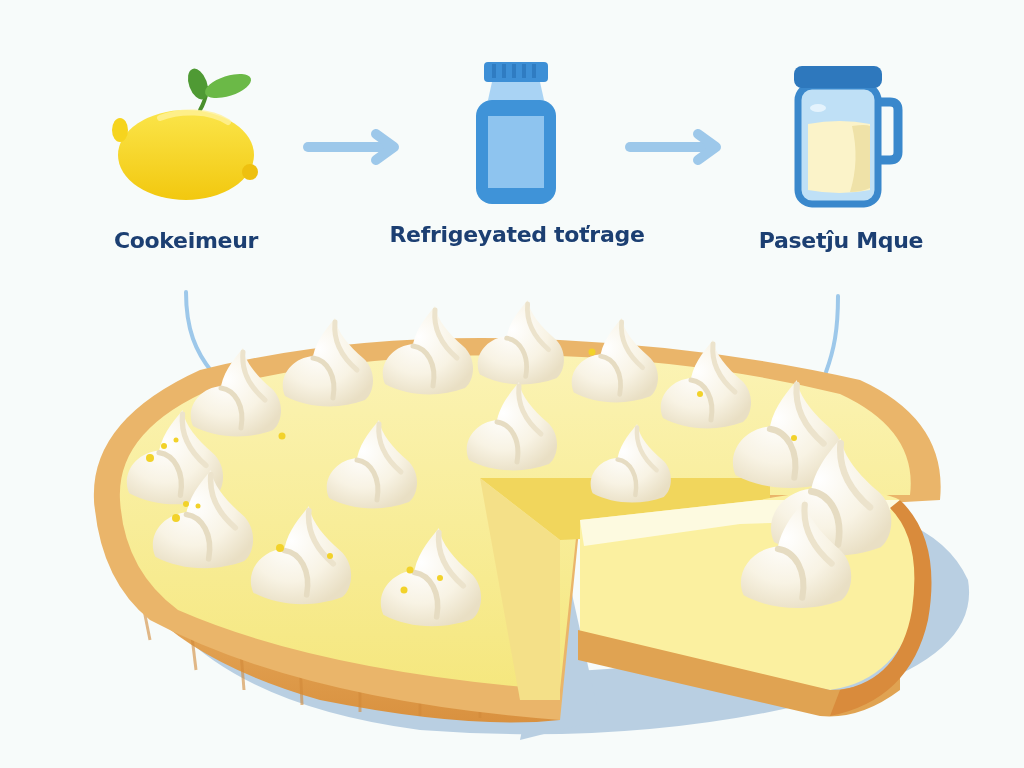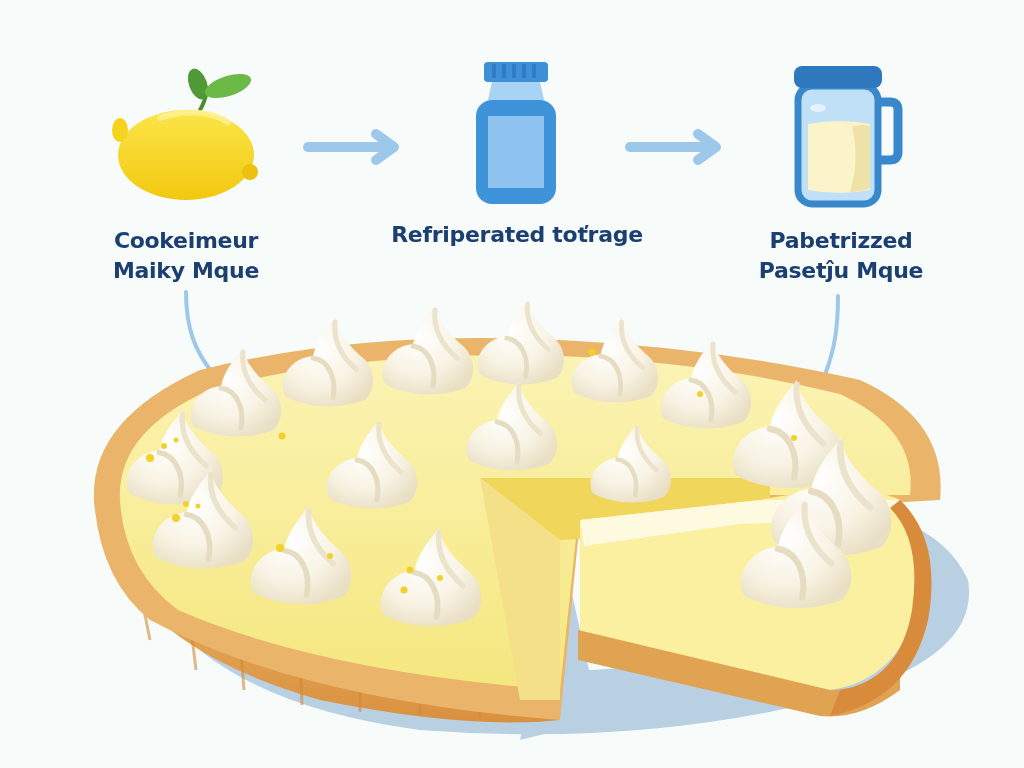--- a/index.html
+++ b/index.html
@@ -146,22 +146,20 @@
           <circle cx="440" cy="578" r="3"></circle>
         <circle cx="592" cy="352" r="3.5"></circle>
           <circle cx="700" cy="394" r="3"></circle>
           <circle cx="794" cy="438" r="3"></circle>
       </g>
     </g>
   </svg>
 
   <div class="label" style="left:86px; top:226px; width:200px;">
     <span>Cookeimeur</span>
-    <span>Maiky Mque</span>
   </div>
   <div class="label" style="left:362px; top:220px; width:310px;">
-    <span>Refriperated toťrage</span>
+    <span>Refrigeyated toťrage</span>
   </div>
   <div class="label" style="left:736px; top:226px; width:210px;">
-    <span>Pabetrizzed</span>
     <span>Pasetĵu Mque</span>
   </div>
 </div>
 
 </body></html>

